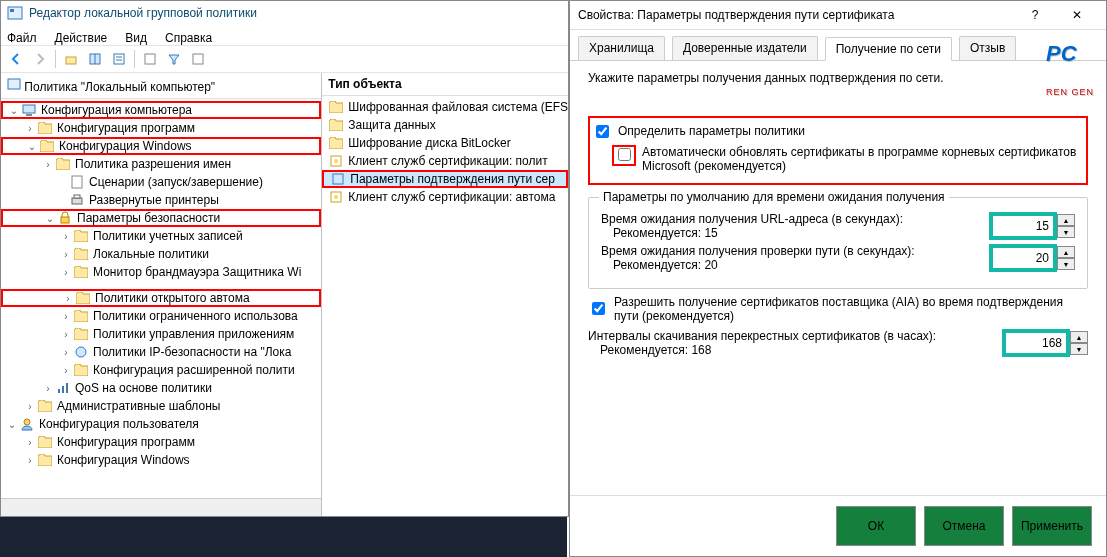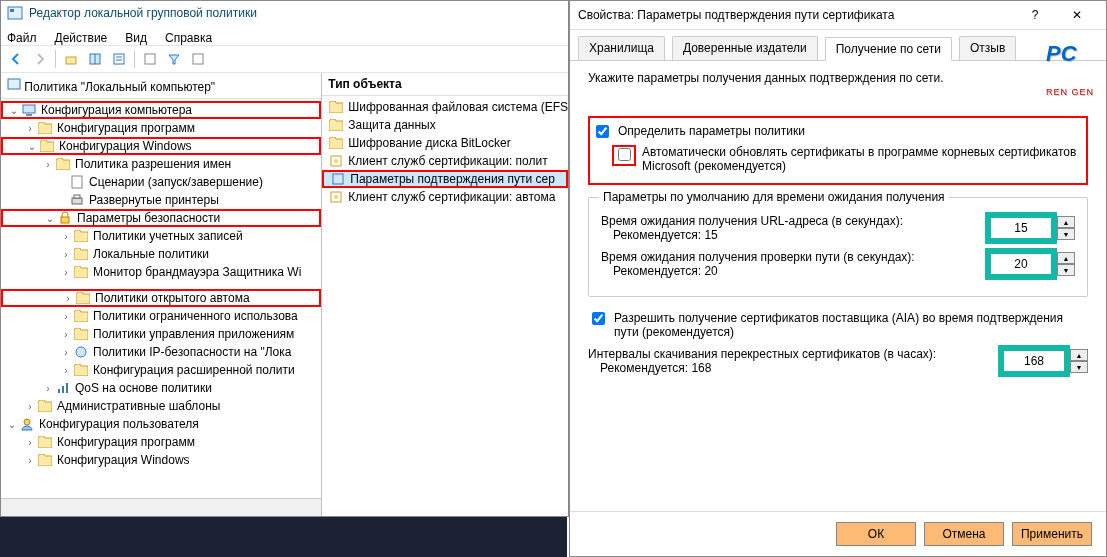--- a/index.html
+++ b/index.html
@@ -38,25 +38,25 @@
   .dlg-body{flex:1;padding:10px 18px 8px 18px;position:relative;overflow:hidden;}
   .dlg-body .desc{margin-bottom:10px;font-size:12px;}
   .chkrow{display:flex;align-items:flex-start;gap:6px;margin:4px 0;font-size:12px;}
   .chkrow input{margin-top:1px;}
   .group{border:1px solid #ccc;border-radius:2px;padding:10px 12px 12px 12px;margin-top:6px;position:relative;}
   .group-title{position:absolute;top:-8px;left:10px;background:#fff;padding:0 4px;font-size:12px;}
   .fieldrow{display:flex;align-items:center;justify-content:space-between;margin:4px 0;}
   .fieldrow .lbls{font-size:12px;}
   .fieldrow .rec{color:#000;font-size:12px;margin-left:12px;}
   .spin{display:flex;align-items:center;}
-  .spin input{width:52px;height:20px;border:6px solid #14b8a6;text-align:center;padding:0 4px;font-size:12px;}
+  .spin input{width:52px;height:20px;border:4px solid #14b8a6;text-align:right;padding:0 4px;font-size:12px;}
   .spin .ar{display:flex;flex-direction:column;}
   .spin .ar div{width:16px;height:10px;border:1px solid #888;background:#eee;display:flex;align-items:center;justify-content:center;font-size:7px;line-height:1;}
   .dlg-footer{display:flex;justify-content:flex-end;gap:8px;padding:10px 14px;border-top:1px solid #ddd;}
-  .dlg-footer button{min-width:80px;height:24px;border:1px solid #888;background:#fdba74;font-size:12px;}
+  .dlg-footer button{min-width:80px;height:40px;border:1px solid #888;background:#15803d;font-size:12px;}
   .redbox{border:2px solid #ff0000;}
   .logo{position:absolute;top:40px;right:12px;font-weight:bold;font-style:italic;font-size:22px;color:#0066cc;text-shadow:1px 1px 0 #ccc;}
   .logo small{display:block;font-size:9px;font-style:normal;font-weight:normal;color:#cc0000;letter-spacing:1px;margin-top:20px;}
   .taskbar{position:absolute;bottom:0;left:0;width:567px;height:40px;background:#1a2233;}
 </style>
 </head>
 <body>
 
 <div class="root">
 
@@ -437,21 +437,21 @@
           <div class="spin">
             <input value="20" style="">
             <div class="ar">
                 <div>▲</div>
                 <div>▼</div>
               </div>
           </div>
         </div>
       </div>
 
-      <label class="chkrow" style="margin-top:14px;">
+      <label class="chkrow" style="margin-top:6px;align-items:center;">
         <input type="checkbox" checked="" style="">
         <span>Разрешить получение сертификатов поставщика (AIA) во время подтверждения пути (рекомендуется)</span>
       </label>
 
       <div class="fieldrow" style="margin-top:6px;">
         <div class="lbls">
           <div>Интервалы скачивания перекрестных сертификатов (в часах):</div>
           <div class="rec">Рекомендуется: 168</div>
         </div>
         <div class="spin">

